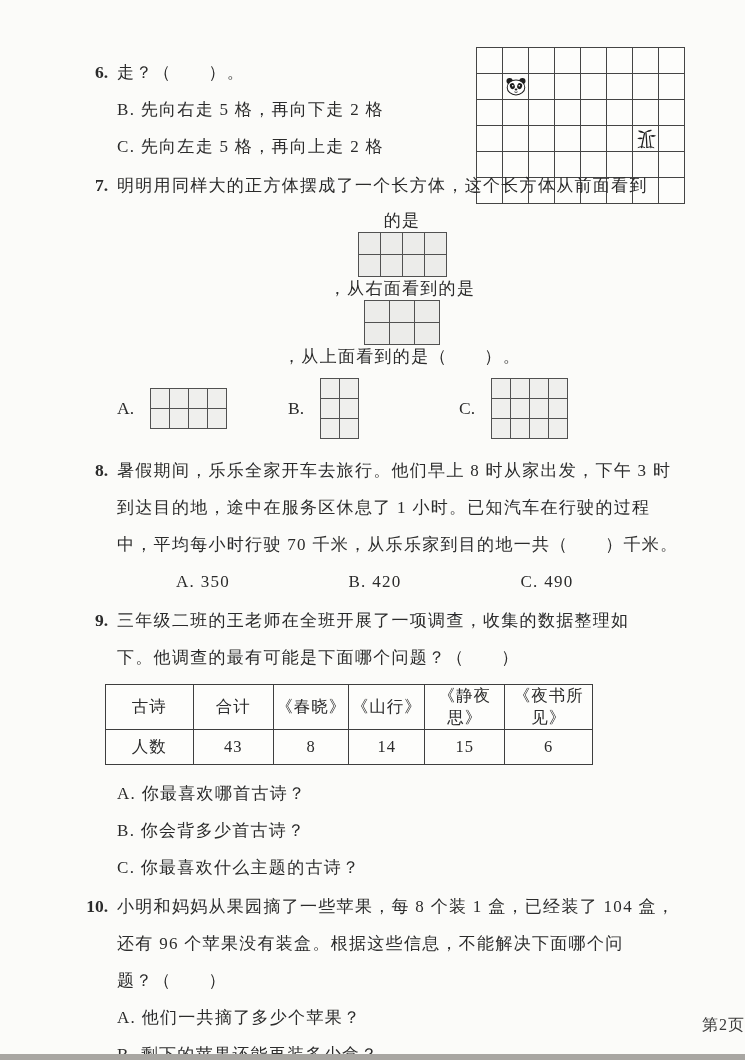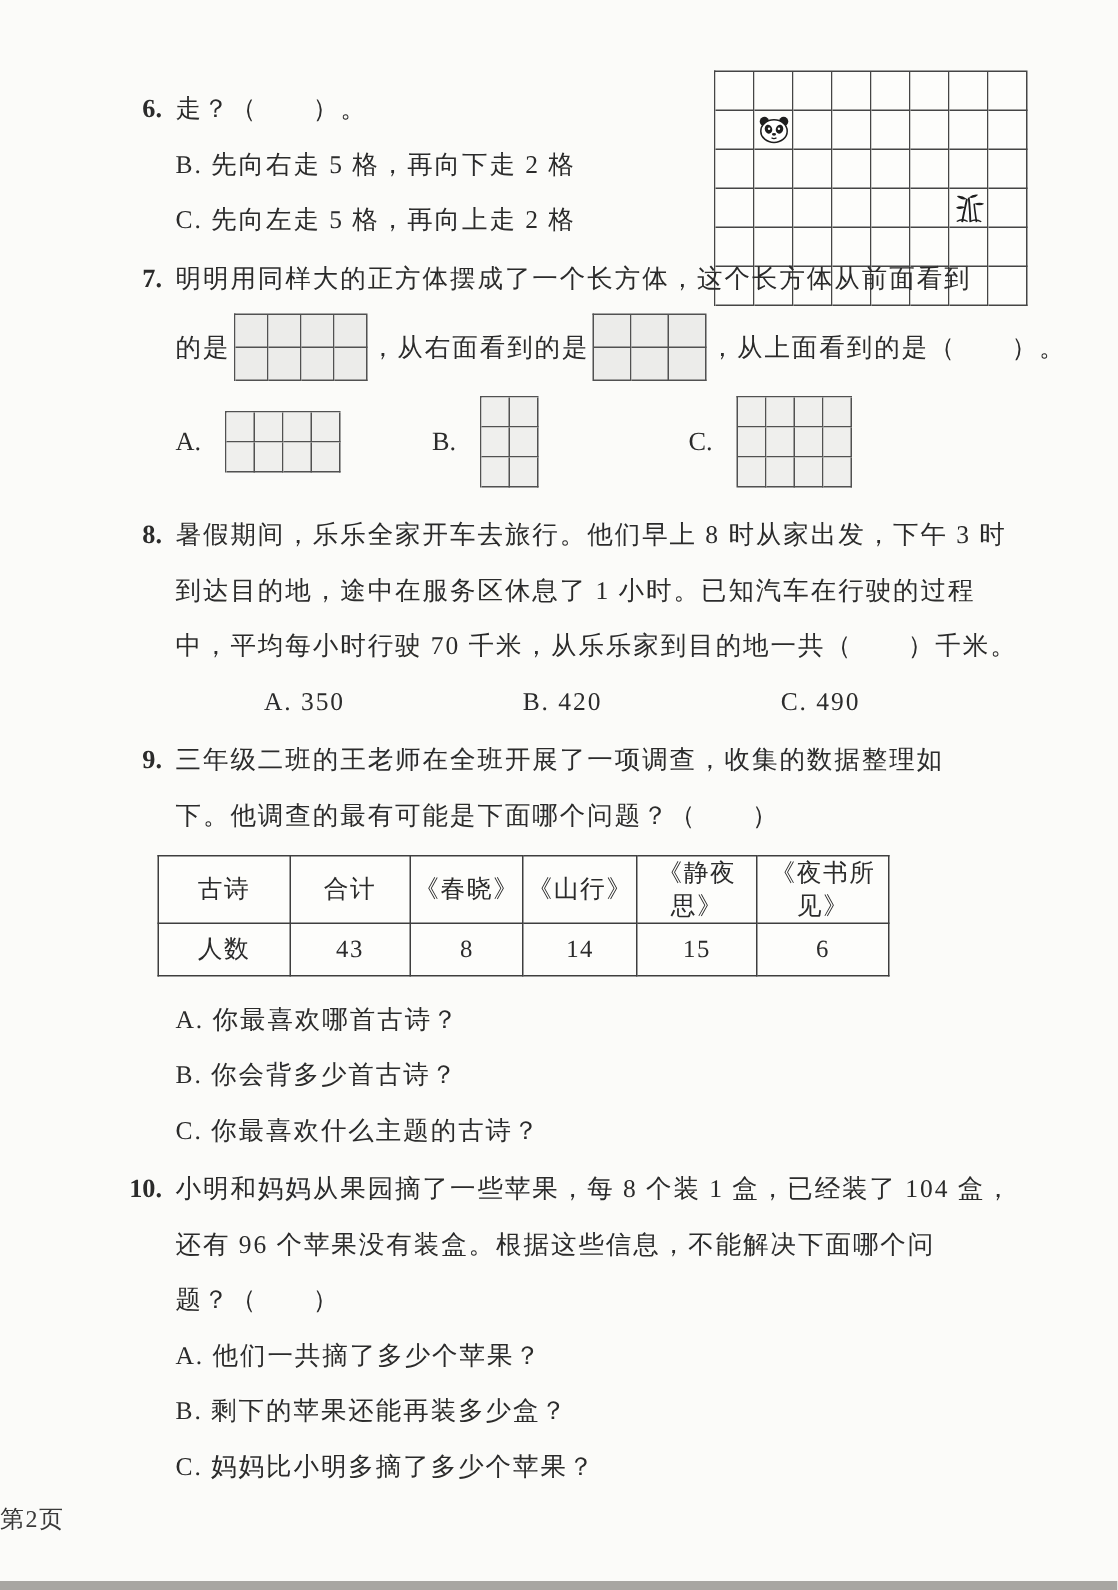--- a/index.html
+++ b/index.html
@@ -47,21 +47,21 @@
   .grid-q6 { --cw: 26px; --ch: 26px; --cellbg: #fdfdfb; border-color:#454545; }
   .grid-q6 .grid-cell { border-color:#454545; }
   .grid-inline   { --cw: 22px; --ch: 22px; --cellbg: #ececea; }
   .grid-inline-r { --cw: 25px; --ch: 22px; --cellbg: #ececea; }
   .grid-opt      { --cw: 19px; --ch: 20px; --cellbg: #efefed; }
   .cell-icon { line-height: 0; }
   
   .q6-grid-wrap { position: absolute; top: -7px; right: 2px; }
   .q6-text { width: 360px; }
   
-  .inline-line { display: flex; align-items: center; margin: 5px 0 6px 0; }
+  .inline-line { display: flex; align-items: center; margin: 5px 0 6px 0; flex-direction: column; }
   .inline-line .seg { font-size: 17px; letter-spacing: 1.3px; white-space: nowrap; }
   .inline-line .cellgrid { margin: 0 2px; }
   .optrow7 { display: flex; align-items: center; margin: 8px 0 10px 0; min-height: 64px; }
   .opt7 { display: flex; align-items: center; width: 171px; }
   .opt7:last-child { width: auto; }
   .optletter { font-size: 17.5px; margin-right: 16px; }
   
   .optrow8 { display: flex; }
   .optrow8 .opt { width: 172px; text-align: center; }
   
@@ -78,22 +78,22 @@
     background: #fdfdfb;
   }
   .q9-table col:nth-child(1) { width: 18%; }
   .q9-table col:nth-child(2) { width: 16.5%; }
   .q9-table col:nth-child(3) { width: 15.5%; }
   .q9-table col:nth-child(4) { width: 15.5%; }
   .q9-table col:nth-child(5) { width: 16.5%; }
   .q9-table col:nth-child(6) { width: 18%; }
   
   .footer {
-    position: absolute; left: 0; bottom: 36px; width: 100%;
-    text-align: left; font-size: 16px; letter-spacing: 1px; color: #3a3a3a;
+    position: absolute; left: 0; bottom: 24px; width: 100%;
+    text-align: right; font-size: 16px; letter-spacing: 1px; color: #3a3a3a;
   }
   .scan-edge {
     position: absolute; left: 0; bottom: 0; width: 100%; height: 6px;
     background: #a8a6a2;
   }
 </style>
 </head>
 <body>
 
 <div class="page">

